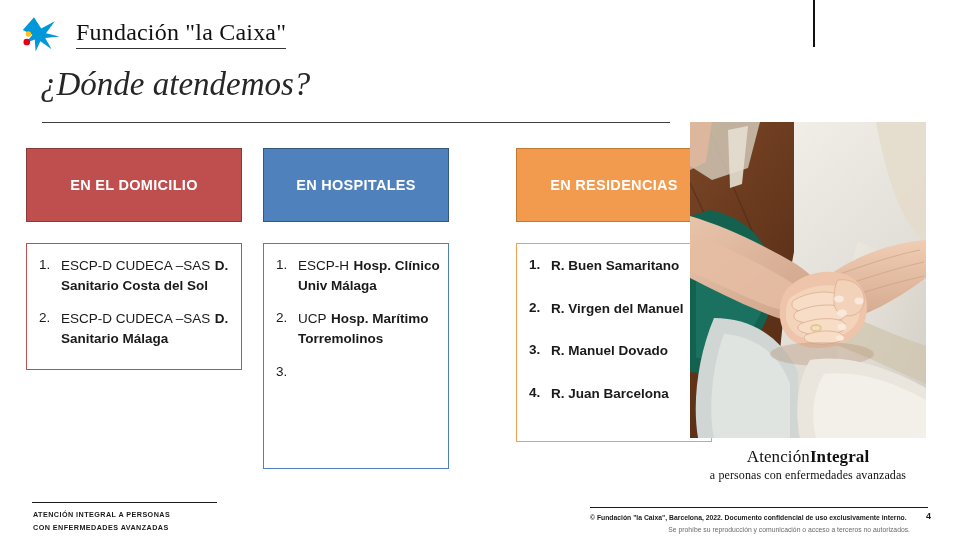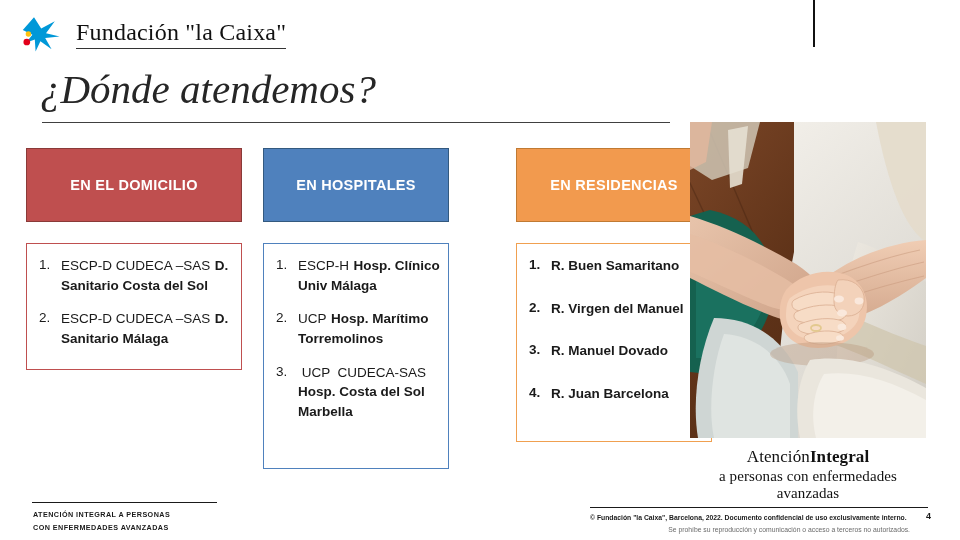--- a/index.html
+++ b/index.html
@@ -50,21 +50,21 @@
     border-left: 2px solid #111111;
   }
 
   
   .title {
     position: absolute;
     left: 40px;
     top: 66px;
     font-family: "Liberation Serif", serif;
     font-style: italic;
-    font-size: 41px;
+    font-size: 33px;
     color: #262626;
     line-height: 1.15;
     white-space: nowrap;
   }
   .title-rule {
     position: absolute;
     left: 42px;
     top: 122px;
     width: 628px;
     height: 0;
@@ -175,21 +175,21 @@
   }
   .sublogo-main {
     font-family: "Liberation Serif", serif;
     font-size: 17px;
     line-height: 1.05;
     letter-spacing: 0.1px;
   }
   .sublogo-main .bold { font-weight: bold; }
   .sublogo-sub {
     font-family: "Liberation Serif", serif;
-    font-size: 15px;
+    font-size: 12px;
     letter-spacing: 0.1px;
     margin-top: 2px;
   }
 
   
   .footer-rule-left {
     position: absolute;
     left: 32px;
     top: 502px;
     width: 185px;
@@ -288,24 +288,20 @@
         </div>
         <div class="entry">
           <span class="entry-num">2.</span>
           <span class="entry-lines">
             <span class="entry-top">UCP</span>
             <span class="entry-sub">Hosp. Marítimo Torremolinos</span>
           </span>
         </div>
         <div class="entry">
           <span class="entry-num">3.</span>
-          <span class="entry-lines">
-            <span class="entry-top"> UCP  CUDECA-SAS</span>
-            <span class="entry-sub">Hosp. Costa del Sol Marbella</span>
-          </span>
         </div>
       </div>
     </div>
 
     <div class="column col-2">
       <div class="col-head">EN RESIDENCIAS</div>
       <div class="col-body">
         <div class="entry">
           <span class="entry-num">1.</span>
           <span class="entry-lines">

